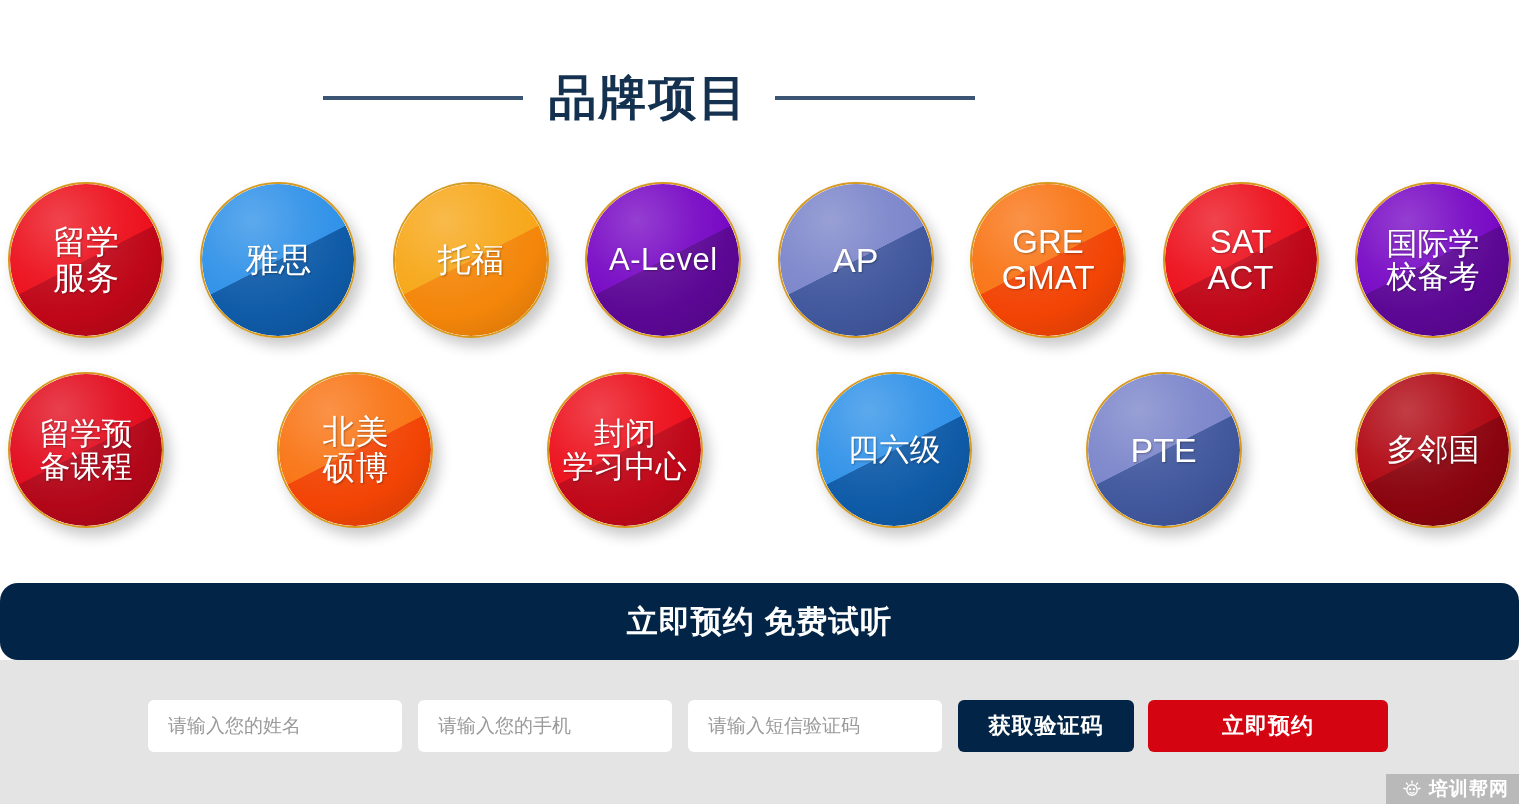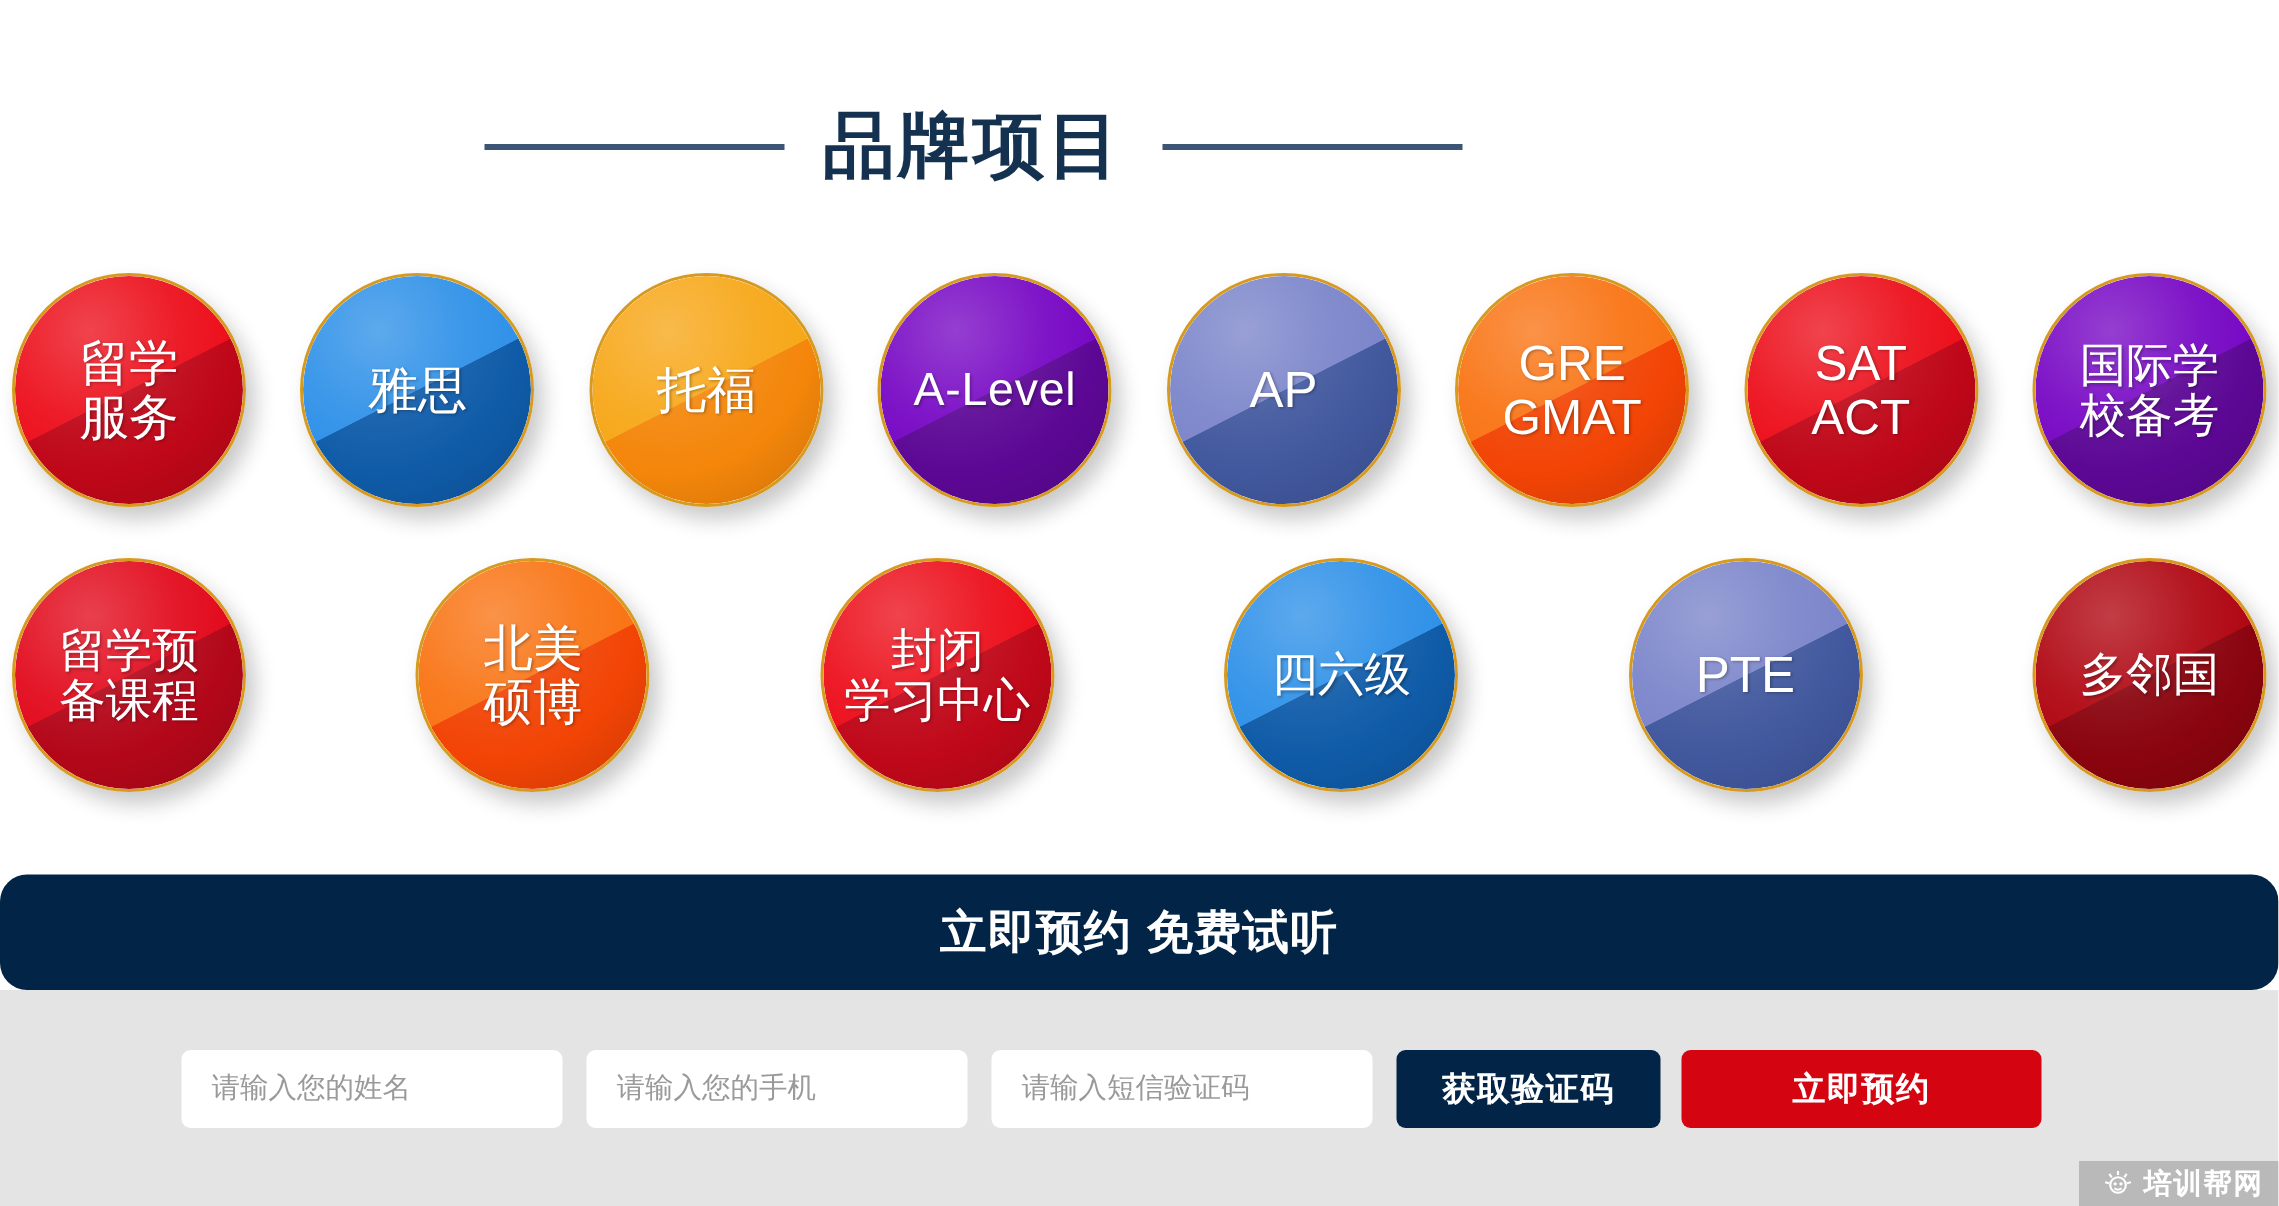--- a/index.html
+++ b/index.html
@@ -134,21 +134,21 @@
   .form-strip {
     position: absolute;
     left: 0;
     top: 660px;
     width: 1519px;
     height: 144px;
     background: #e4e4e4;
   }
   .form-inner {
     position: absolute;
-    left: 121px;
+    left: 148px;
     top: 40px;
     display: flex;
     align-items: center;
     gap: 0px;
   }
   .field {
     width: 254px;
     height: 52px;
     background: #ffffff;
     border: none;

